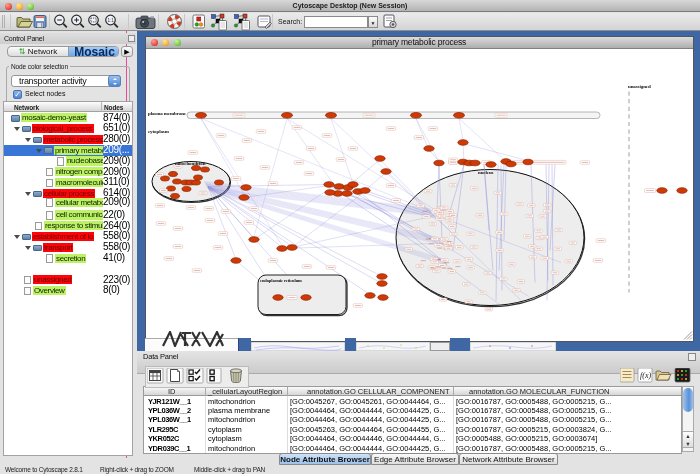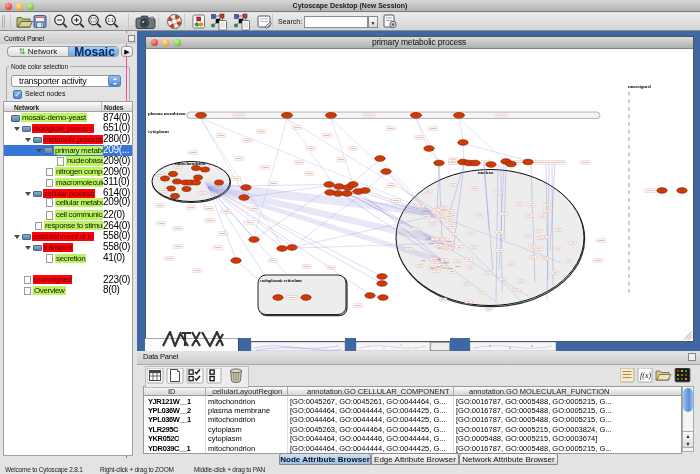--- a/index.html
+++ b/index.html
@@ -41,21 +41,21 @@
 .fi{position:absolute;top:1.4px;width:7px;height:8.5px;background:#fdfdfd;border:1px solid #9a9a9a}
 
 #desktop{position:absolute;left:137px;top:31px;width:563px;height:320px;background:#3f67a3;overflow:hidden}
 #win{position:absolute;left:7.5px;top:5px;width:549px;height:306px;border:1px solid #4f5560;background:#fff}
 #wtitle{position:absolute;left:0;top:0;width:547px;height:11.5px;background:linear-gradient(#dcdcdc,#aeaeae);border-bottom:1px solid #808080}
 #wtitle .t{position:absolute;left:0;top:0;width:100%;text-align:center;font-size:8.5px;letter-spacing:-0.2px;line-height:11px;color:#111}
 .wl{position:absolute;top:2.2px;width:7px;height:7px;border-radius:50%}
 #canvas{position:absolute;left:0;top:11.5px;width:547px;height:292.5px;background:#fff}
 
 #dpanel{position:absolute;left:137px;top:351px;width:563px;height:123px;background:#e3e3e3;z-index:5}
-#dphead{position:absolute;left:0;top:0;width:563px;height:14px;background:linear-gradient(#e4e4e4,#cbcbcb);border-bottom:1px solid #aaa}
+#dphead{position:absolute;left:0;top:0;width:563px;height:23px;background:linear-gradient(#e4e4e4,#cbcbcb);border-bottom:1px solid #aaa}
 #dphead .t{position:absolute;left:6px;top:1px;font-size:7.5px;letter-spacing:-0.2px;color:#111}
 #dtable{position:absolute;left:6px;top:35px;width:539px;height:101px}
 #dthead{position:absolute;left:0;top:0;width:539px;height:10px;background:linear-gradient(#fbfbfb,#d6d6d6);border:1px solid #9a9a9a;font-size:7.5px;color:#222}
 #dtbody{position:absolute;left:0;top:10px;width:539px;height:58px;background:#fff;border:1px solid #9a9a9a;border-top:none;font-size:7.5px;color:#000}
 .drow{position:absolute;left:0;width:537px;height:9.4px;line-height:9.4px;white-space:nowrap;overflow:hidden}
 .c1{position:absolute;left:4px;font-weight:bold;letter-spacing:-0.4px}
 .c2{position:absolute;left:64px}
 .c3{position:absolute;left:146px}
 .c4{position:absolute;left:312px}
 #dscroll{position:absolute;left:545px;top:35px;width:12px;height:66px;background:#f4f4f4;border:1px solid #aaa}

